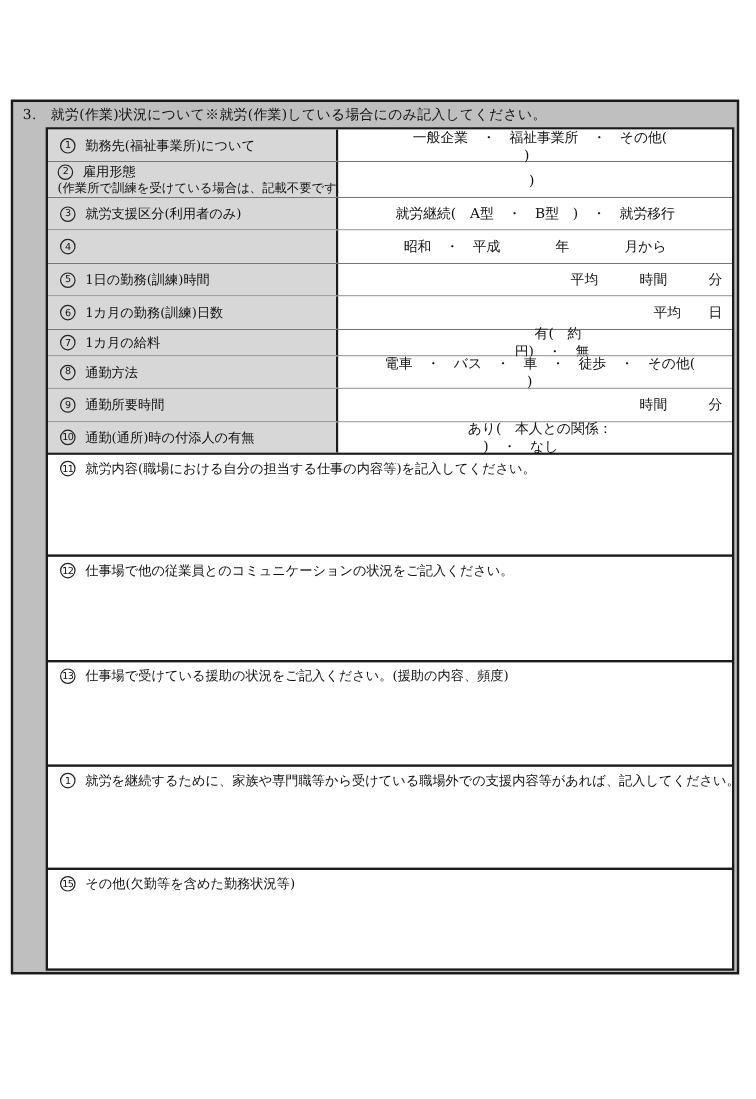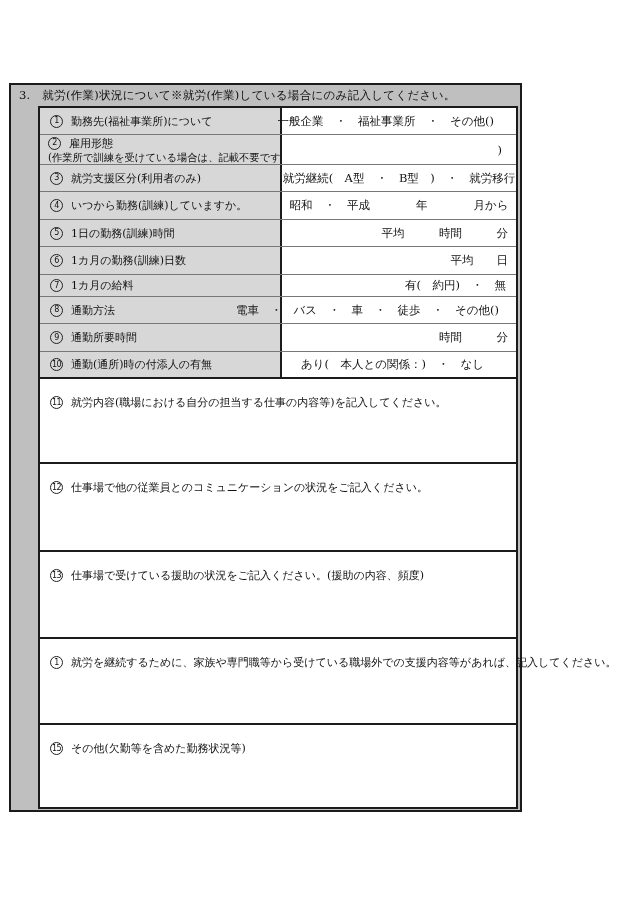--- a/index.html
+++ b/index.html
@@ -7,21 +7,21 @@
     --cell-bg:#d7d7d7;
     --border-dark:#1b1b1b;
     --sep:#777777;
   }
   html,body{margin:0;padding:0;background:#ffffff;}
   .page{
     position:relative;width:630px;height:916px;background:#ffffff;overflow:hidden;
     font-family:"DejaVu Serif","Liberation Serif",serif;color:#111;
   }
   .outer-box{
-    position:absolute;left:9px;top:83px;width:513px;height:729px;
+    position:absolute;left:9px;top:83px;width:607px;height:729px;
     box-sizing:border-box;border:2px solid var(--border-dark);
     background:var(--box-bg);
   }
   .section-title{
     position:absolute;top:3px;left:8px;right:4px;
     font-size:11.5px;letter-spacing:.3px;white-space:nowrap;overflow:hidden;
   }
   .form-table{
     position:absolute;left:27px;top:21px;right:2px;bottom:1px;
     box-sizing:border-box;border:2px solid var(--border-dark);
@@ -35,31 +35,31 @@
     border-right:2px solid var(--border-dark);
     display:flex;align-items:center;padding-left:10px;font-size:11px;
   }
   .cell-l.two-line{flex-direction:column;align-items:flex-start;justify-content:center;padding-left:8px;}
   .cell-l .l1{display:flex;align-items:center;}
   .cell-l .note{font-size:10.3px;line-height:13px;white-space:nowrap;}
   .cell-r{
     box-sizing:border-box;flex:1;display:flex;align-items:center;
     font-size:11.5px;background:#fff;min-width:0;
   }
-  .cell-r.val-split{justify-content:flex-end;padding-left:8px;}
+  .cell-r.val-split{justify-content:center;padding-left:8px;flex-direction:column;}
   .cell-r.val-center{justify-content:center;text-align:right;}
   .cell-r.val-right{justify-content:flex-end;padding-right:8px;}
   .circ{
     box-sizing:border-box;display:inline-flex;align-items:center;justify-content:center;
     width:13px;height:13px;border:1px solid #222;border-radius:50%;
     font-size:8px;line-height:1;letter-spacing:-0.5px;flex:0 0 13px;margin-right:8px;
     font-family:"DejaVu Sans","Liberation Sans",sans-serif;
   }
   .lbl{white-space:nowrap;}
-  .row.tall{align-items:flex-start;padding:16px 10px 0 10px;font-size:11px;}
+  .row.tall{align-items:flex-start;padding:4px 10px 0 10px;font-size:11px;}
   .row.tall .circ{margin-top:1px;}
   .row.fill{flex:1 1 auto;}
   .nowrap{white-space:nowrap;}
 </style>
 </head>
 <body>
 
 <div class="page">
   <div class="outer-box">
     <div class="section-title">3.　就労(作業)状況について※就労(作業)している場合にのみ記入してください。</div>
@@ -96,21 +96,20 @@
           <span class="lbl">就労支援区分(利用者のみ)</span>
         </div>
         <div class="cell-r val-center">
           <span class="nowrap">就労継続(　A型　・　B型　)　・　就労移行</span>
         </div>
       </div>
 
       <div class="row sep" style="height:28px">
         <div class="cell-l">
           <span class="circ">4</span>
-          <span class="lbl">いつから勤務(訓練)していますか。</span>
         </div>
         <div class="cell-r val-center">
           <span class="nowrap">昭和　・　平成　　　　年　　　　月から</span>
         </div>
       </div>
 
       <div class="row sep" style="height:27px">
         <div class="cell-l">
           <span class="circ">5</span>
           <span class="lbl">1日の勤務(訓練)時間</span>

